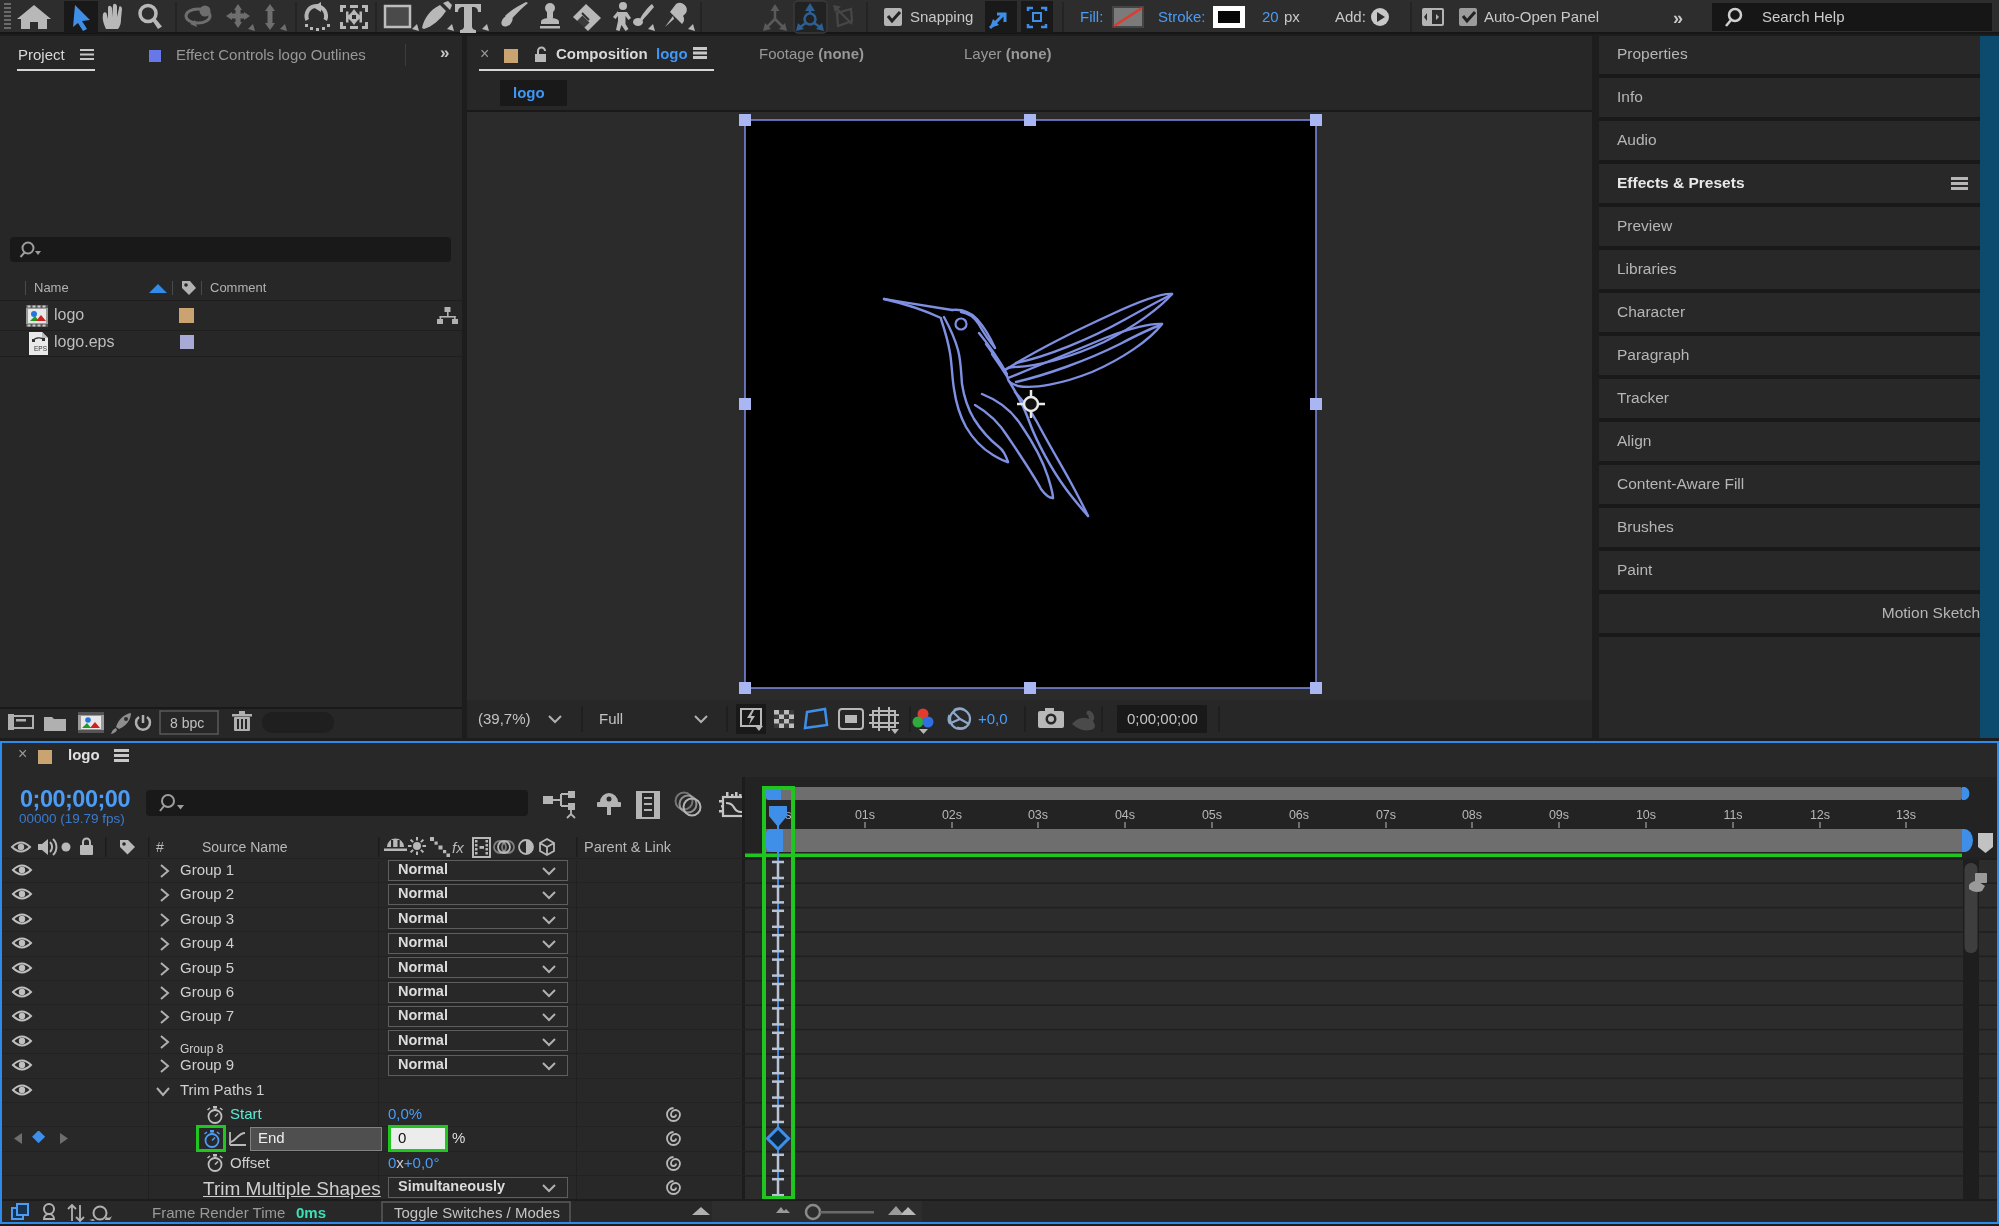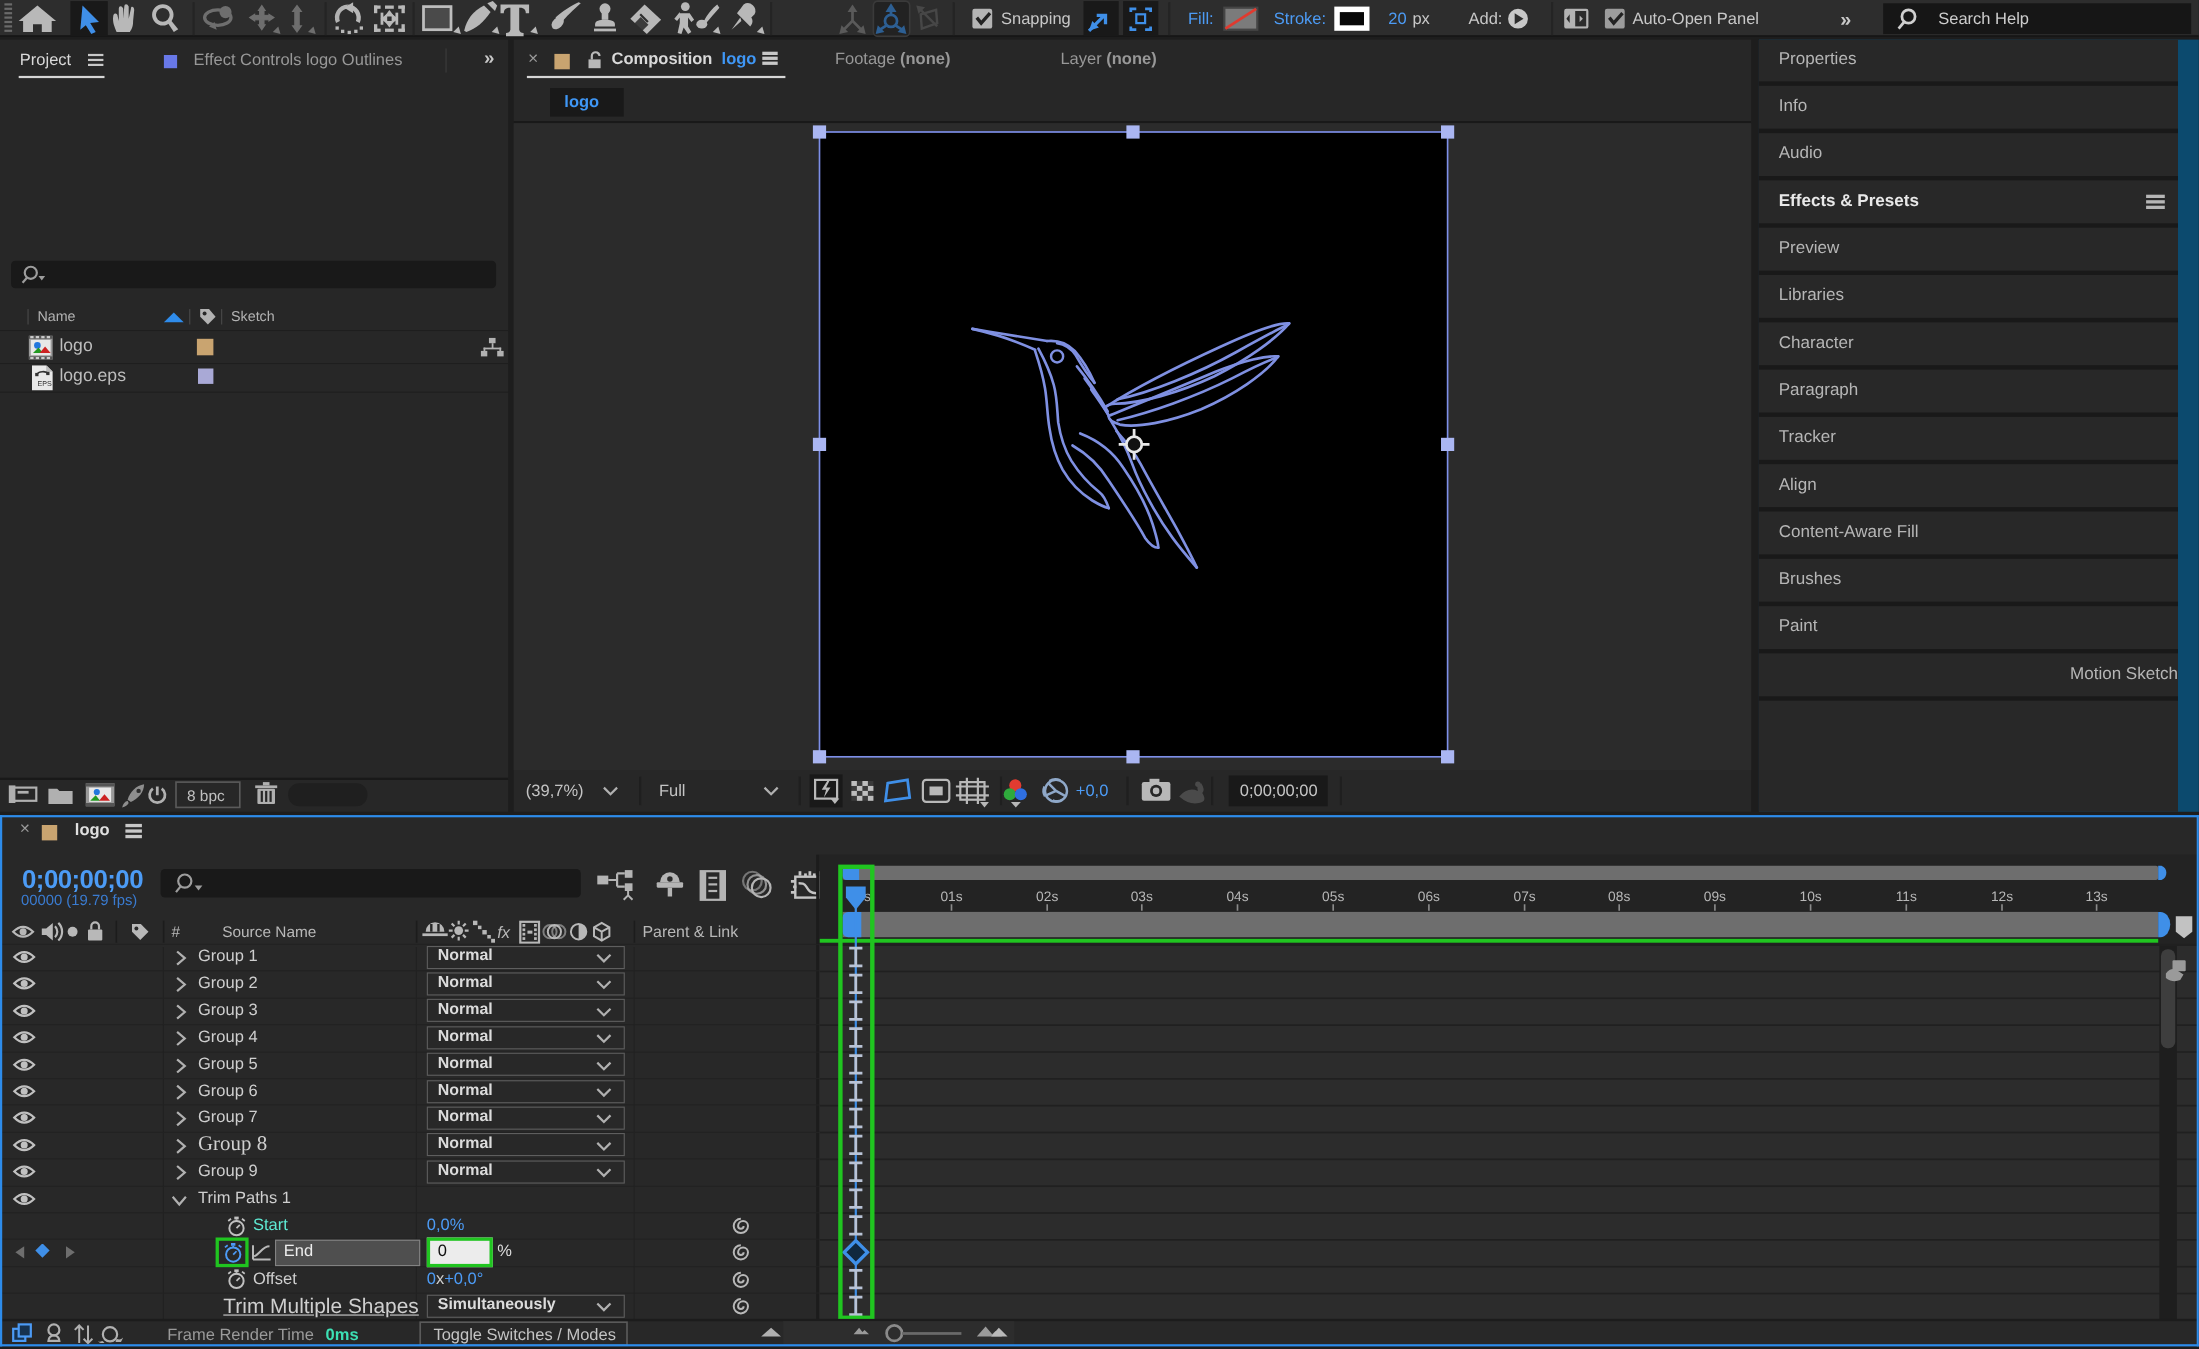--- a/index.html
+++ b/index.html
@@ -210,21 +210,21 @@
     <div class="abs" style="left:34px;top:244px;font-size:13px;color:#b2b2b2;">Name</div>
     <svg class="abs" style="left:148px;top:247px" width="20" height="12">
         <path d="M10 1 L19 10 L1 10 Z" fill="#2f8ceb"></path>
       </svg>
     <div class="abs" style="left:172px;top:245px;width:1px;height:14px;background:#4a4a4a;"></div>
     <svg class="abs" style="left:180px;top:243px" width="18" height="18" viewBox="0 0 18 18">
       <path d="M2 2 h8 l6 7 -7 7 -7 -7 Z" fill="#b2b2b2"></path>
         <circle cx="6" cy="6" r="1.8" fill="#272727"></circle>
     </svg>
     <div class="abs" style="left:201px;top:245px;width:1px;height:14px;background:#4a4a4a;"></div>
-    <div class="abs" style="left:210px;top:244px;font-size:13px;color:#b2b2b2;">Sketch</div>
+    <div class="abs" style="left:210px;top:244px;font-size:13px;color:#b2b2b2;">Comment</div>
     <div class="abs" style="left:0px;top:264px;width:462px;height:1px;background:#1e1e1e;"></div>
 
     <svg class="abs" style="left:26px;top:269px" width="22" height="22" viewBox="0 0 22 22">
       <rect x="0" y="0" width="22" height="22" fill="#9a9a9a"></rect>
       <rect x="0" y="0" width="22" height="3" fill="#555"></rect>
         <rect x="0" y="19" width="22" height="3" fill="#555"></rect>
       <rect x="1.5" y="0.5" width="3" height="2" fill="#ccc"></rect>
         <rect x="6.5" y="0.5" width="3" height="2" fill="#ccc"></rect>
         <rect x="11.5" y="0.5" width="3" height="2" fill="#ccc"></rect>
         <rect x="16.5" y="0.5" width="3" height="2" fill="#ccc"></rect>
@@ -725,21 +725,21 @@
 <svg class="abs" style="left:541px;top:271.4px" width="16" height="10">
           <path d="M2 2 l6 6 6 -6" fill="none" stroke="#b0b0b0" stroke-width="2"></path>
         </svg>
     <svg class="abs" style="left:10px;top:290.8px" width="24" height="18" viewBox="0 0 24 18">
           <path d="M3 9 q9 -9 18 0 q-9 9 -18 0 Z" fill="none" stroke="#c0c0c0" stroke-width="2"></path>
           <circle cx="12" cy="9" r="3.2" fill="#c0c0c0"></circle>
         </svg>
     <svg class="abs" style="left:158px;top:293.8px" width="12" height="14">
           <path d="M3 1 l7 6 -7 6" fill="none" stroke="#b0b0b0" stroke-width="2"></path>
         </svg>
-    <div class="abs" style="left:180px;top:288px;font-size:19px;color:#cfcfcf;font-family:Liberation Serif, serif;">Group 8</div>
+    <div class="abs" style="left:180px;top:301px;font-size:12px;color:#cfcfcf;">Group 8</div>
     <div class="abs" style="left:388px;top:289.3px;width:180px;height:21px;border:1.5px solid #5e5e5e;"></div>
 <div class="abs" style="left:398px;top:290.8px;font-size:14.5px;color:#dcdcdc;font-weight:bold;">Normal</div>
 <svg class="abs" style="left:541px;top:295.8px" width="16" height="10">
           <path d="M2 2 l6 6 6 -6" fill="none" stroke="#b0b0b0" stroke-width="2"></path>
         </svg>
     <svg class="abs" style="left:10px;top:315.2px" width="24" height="18" viewBox="0 0 24 18">
           <path d="M3 9 q9 -9 18 0 q-9 9 -18 0 Z" fill="none" stroke="#c0c0c0" stroke-width="2"></path>
           <circle cx="12" cy="9" r="3.2" fill="#c0c0c0"></circle>
         </svg>
     <svg class="abs" style="left:158px;top:318.2px" width="12" height="14">

